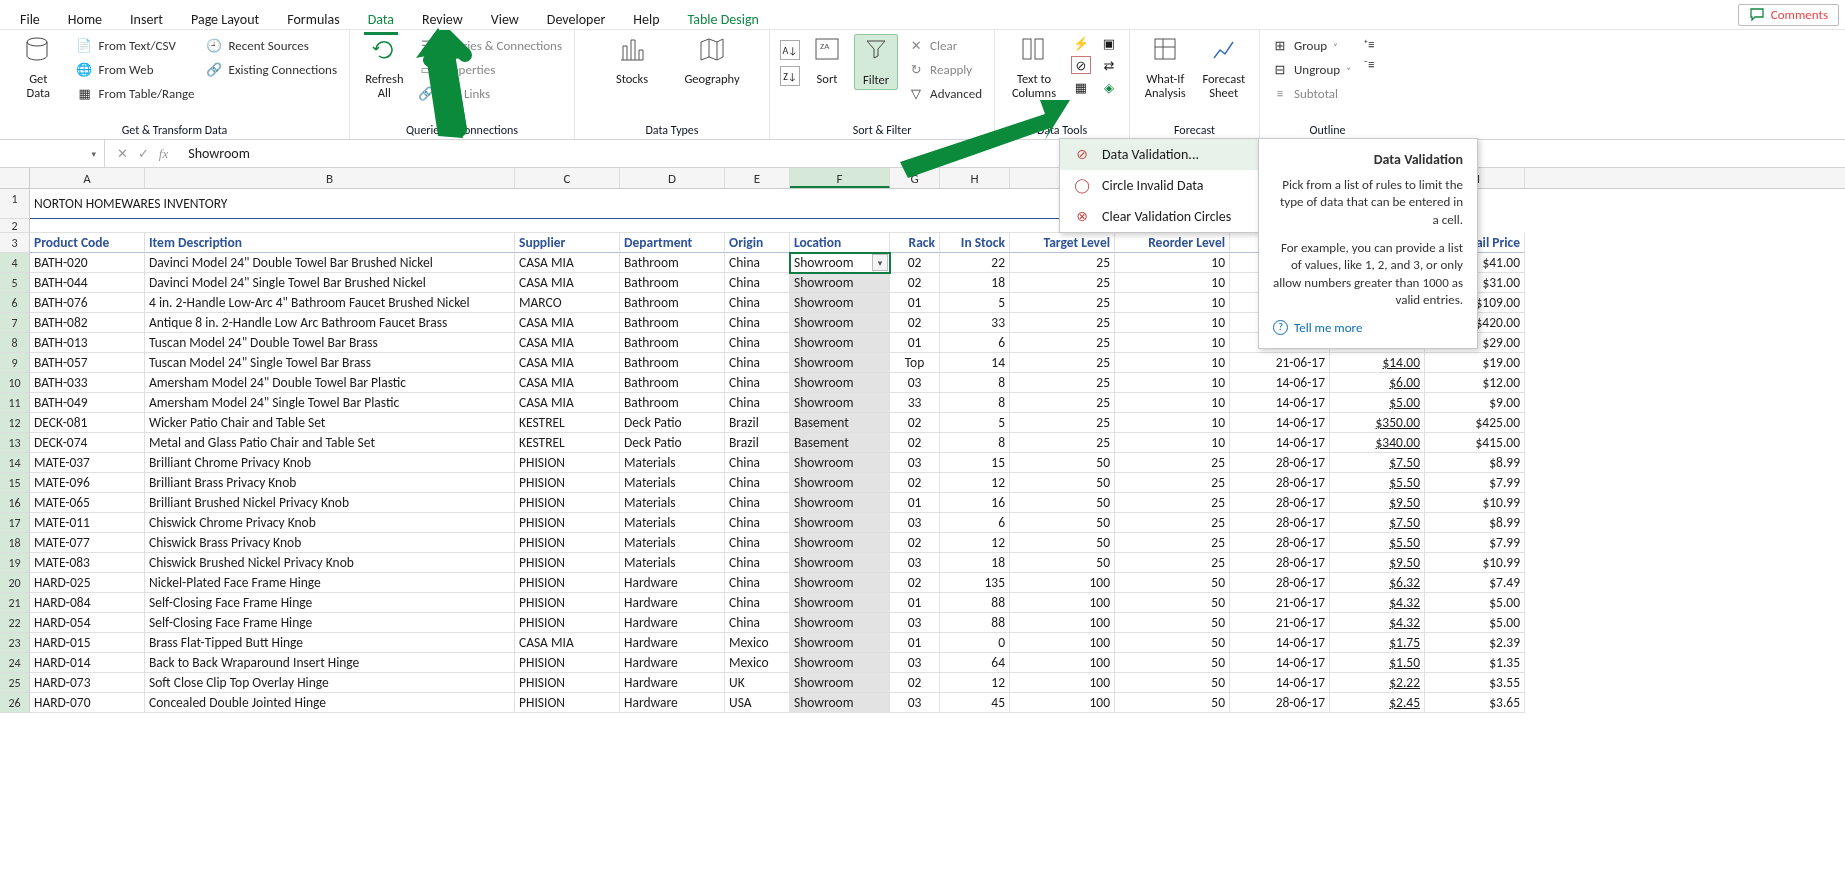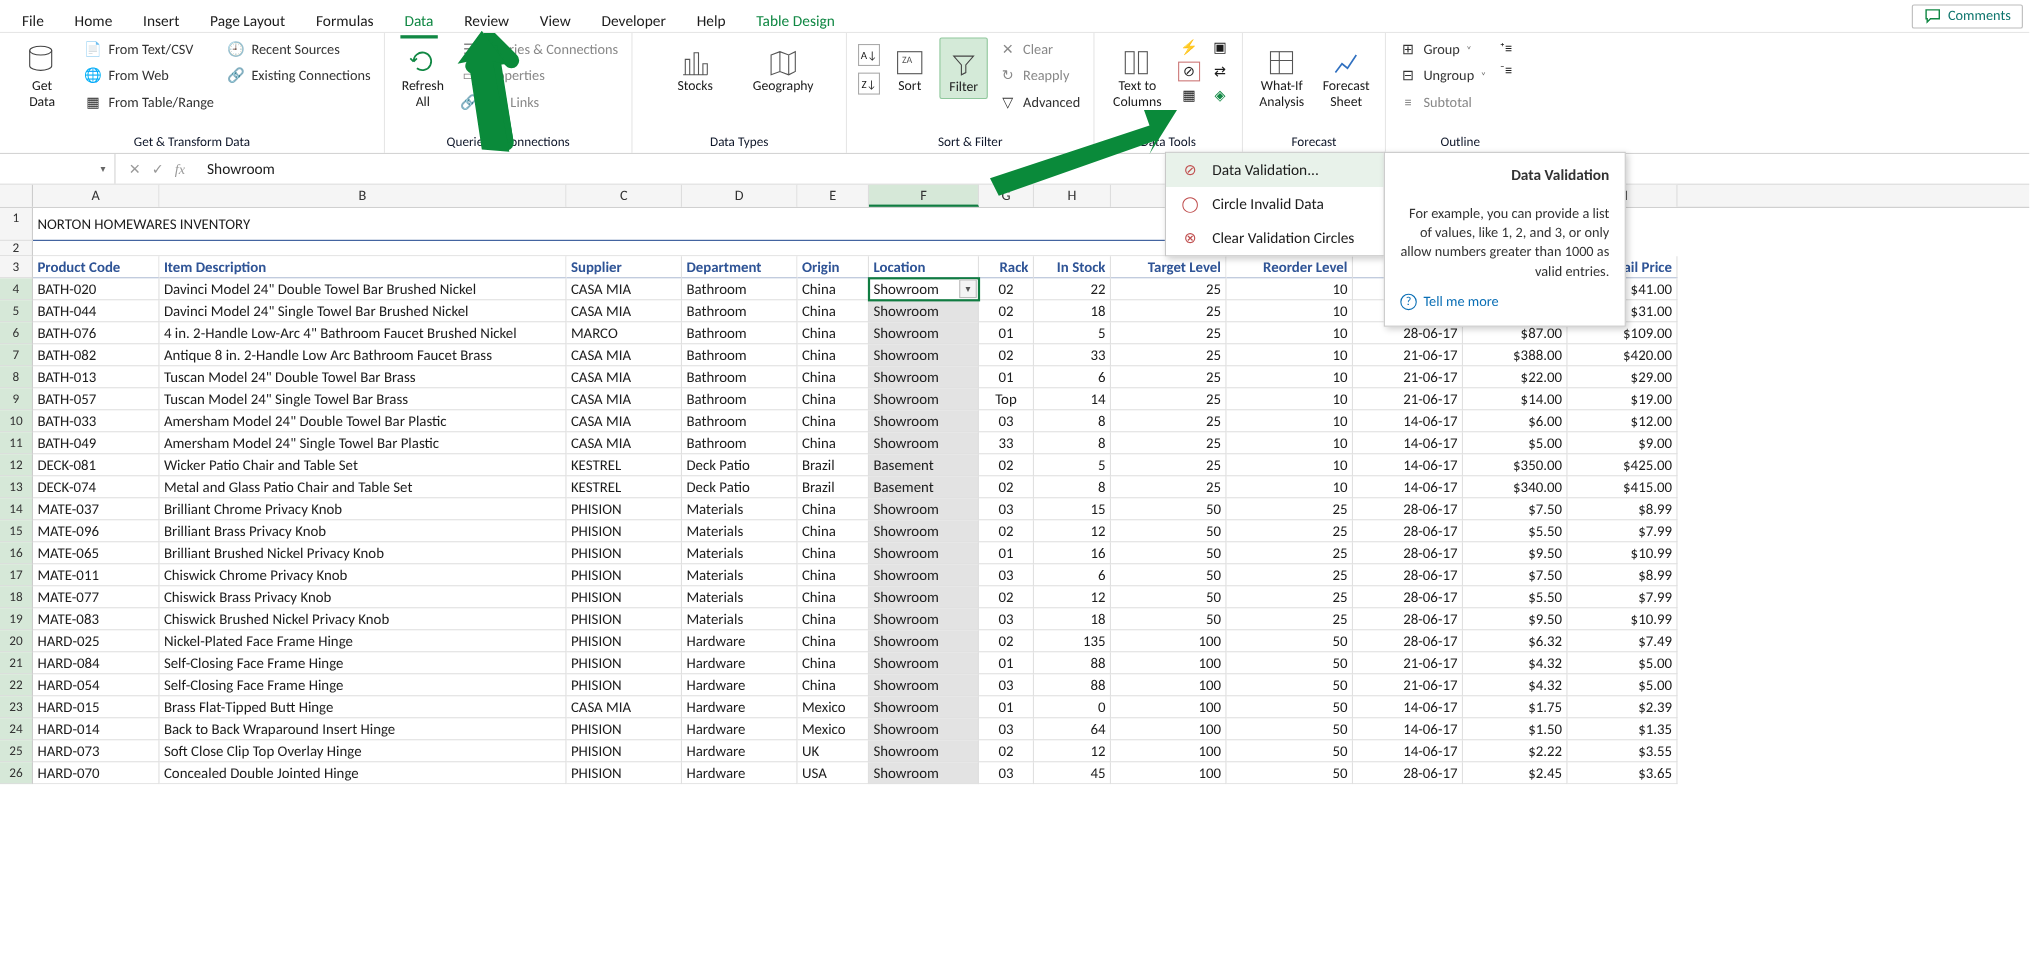--- a/index.html
+++ b/index.html
@@ -4,30 +4,30 @@
 <style>
   * { box-sizing: border-box; margin: 0; padding: 0; font-family: "Segoe UI", Calibri, sans-serif; }
   body { background: #fff; font-size: 13px; color: #1c1c1c; overflow: hidden; width: 1845px; }
 
   
   .menu-bar { display: flex; align-items: center; height: 30px; padding: 0 6px; border-bottom: 1px solid #e6e6e6; position: relative; }
   .menu-item { padding: 16px 14px 6px; font-size: 14px; cursor: pointer; position: relative; }
   .menu-item.active { color: #118844; }
   .menu-item.active::after { content: ""; position: absolute; left: 10px; right: 10px; bottom: -1px; height: 3px; background: #118844; }
   .menu-item.green { color: #118844; }
-  .comments { margin-left: auto; display: flex; align-items: flex-start; gap: 6px; border: 1px solid #bbb; padding: 2px 10px; border-radius: 2px; color: #0f766e; }
+  .comments { margin-left: auto; display: flex; align-items: flex-start; gap: 6px; border: 1px solid #bbb; padding: 2px 10px; border-radius: 2px; color: #ef4444; }
 
   
   .ribbon { display: flex; background: #fff; border-bottom: 1px solid #d4d4d4; height: 110px; }
   .ribbon-group { border-right: 1px solid #e6e6e6; padding: 4px 10px 2px; display: flex; flex-direction: column; }
   .ribbon-group-body { flex: 1; display: flex; align-items: flex-start; gap: 8px; }
   .ribbon-group-label { text-align: center; font-size: 12px; color: #0f172a; padding-top: 2px; }
 
   .big-btn { display: flex; flex-direction: column; align-items: center; justify-content: flex-start; width: 60px; gap: 2px; padding-top: 2px; font-size: 12.5px; text-align: center; line-height: 1.1; }
-  .big-btn .icon { width: 34px; height: 34px; display: flex; align-items: flex-end; justify-content: center; }
+  .big-btn .icon { width: 34px; height: 34px; display: flex; align-items: flex-start; justify-content: center; }
   .btn-col { display: flex; flex-direction: column; gap: 2px; }
   .small-btn { display: flex; align-items: center; gap: 6px; font-size: 13px; height: 22px; padding: 0 2px; color: #333; white-space: nowrap; }
   .small-btn.grey { color: #888; }
   .small-icon { width: 16px; height: 16px; display: inline-flex; align-items: center; justify-content: center; }
   .filter-active { background: #d4ead8; border: 1px solid #8fc79c; padding: 2px 4px; border-radius: 2px; }
 
   
   .formula-bar { display: flex; align-items: center; height: 28px; border-bottom: 1px solid #d4d4d4; }
   .name-box { width: 105px; border-right: 1px solid #d4d4d4; height: 100%; display: flex; align-items: center; padding: 0 8px; justify-content: space-between; }
   .fb-icons { display: flex; gap: 10px; padding: 0 12px; color: #999; }
@@ -49,21 +49,21 @@
 
   .row.title .cell:first-child { font-family: Calibri; font-size: 22px; font-weight: bold; color: #2f5496; border: none; }
   .row.title { height: 30px; }
   .row.title .cell { border-right: none; border-bottom: 1px solid #2f5496; line-height: 30px; }
   .row.blank .cell { border-right: none; }
   .row.header .cell { font-weight: 600; color: #2f5496; border-bottom: 1px solid #b3c0d6; background: #fff; }
 
   
   .cA{width:115px;} .cB{width:370px;} .cC{width:105px;} .cD{width:105px;} .cE{width:65px;}
   .cF{width:100px;} .cG{width:50px;} .cH{width:70px;} .cI{width:105px;} .cJ{width:115px;}
-  .cK{width:100px;} .cL{width:95px;} .cM{width:100px;}
+  .cK{width:100px;} .cL{width:95px;text-decoration:underline;} .cM{width:100px;}
 
   .loc-sel { background: #e3e3e3; }
   .active-cell { outline: 2px solid #107c41; outline-offset: -1px; background: #fff !important; position: relative; }
   .dd-arrow { position: absolute; right: 1px; top: 1px; bottom: 1px; width: 16px; border: 1px solid #bbb; background: #f4f4f4; display: flex; align-items: center; justify-content: center; font-size: 9px; color: #555; }
 
   
   .dv-dropdown { position: absolute; top: 138px; left: 1059px; width: 200px; background: #fff; border: 1px solid #c8c8c8; box-shadow: 2px 2px 6px rgba(0,0,0,.2); z-index: 10; }
   .dv-item { display: flex; align-items: center; gap: 12px; padding: 7px 14px; font-size: 14px; }
   .dv-item.hover { background: #e8f2ea; }
   .tooltip { position: absolute; top: 138px; left: 1258px; width: 220px; background: #fff; border: 1px solid #c8c8c8; box-shadow: 2px 2px 6px rgba(0,0,0,.2); padding: 12px 14px; font-size: 13px; color: #333; z-index: 10; line-height: 1.35; }
@@ -752,20 +752,21 @@
     <span>Circle Invalid Data</span>
   </div>
   <div class="dv-item">
     <span class="small-icon" style="color:#c05050;">⊗</span>
     <span>Clear Validation Circles</span>
   </div>
 </div>
 
 <div class="tooltip" style="position:fixed;text-align:right;">
   <b>Data Validation</b>
+  <div>Pick from a list of rules to limit the type of data that can be entered in a cell.</div>
   <div style="height:10px"></div>
   <div>For example, you can provide a list of values, like 1, 2, and 3, or only allow numbers greater than 1000 as valid entries.</div>
   <div class="more">
     <span style="border:1.3px solid #0b6fb5;border-radius:50%;width:15px;height:15px;display:inline-flex;align-items:center;justify-content:center;font-size:11px;">?</span>
     <span>Tell me more</span>
   </div>
 </div>
 
 <svg class="arrow1" width="70" height="120">
     <path d="M35 5 L50 100 M35 5 L20 30 M35 5 L55 25" stroke="#0a8a3a" stroke-width="14" fill="none" stroke-linecap="round" stroke-linejoin="round"></path>

